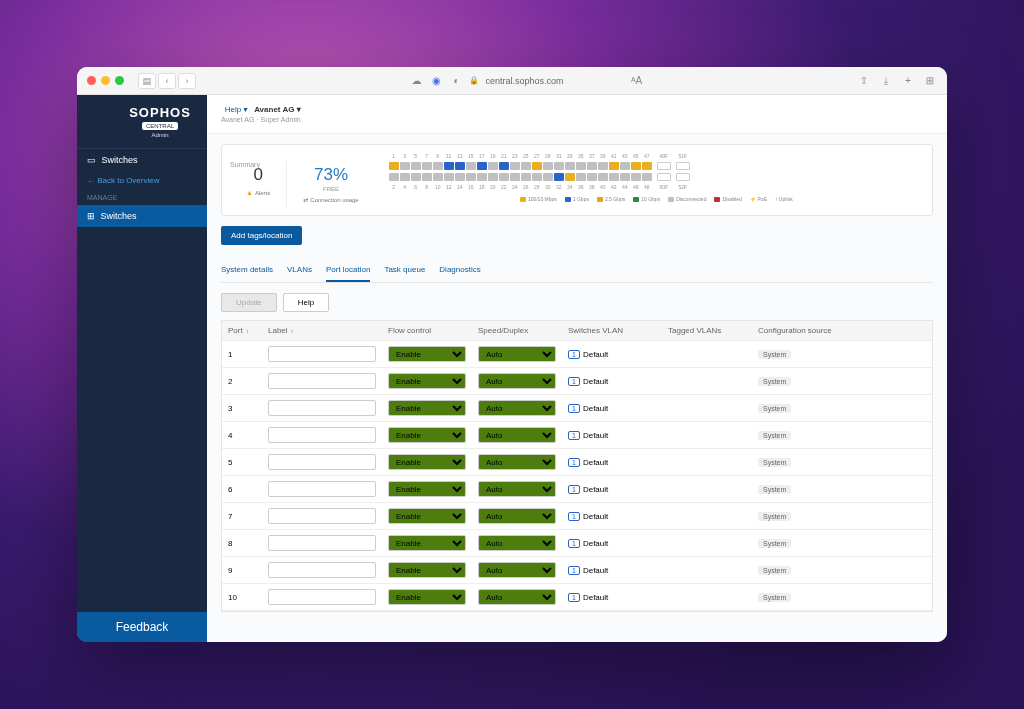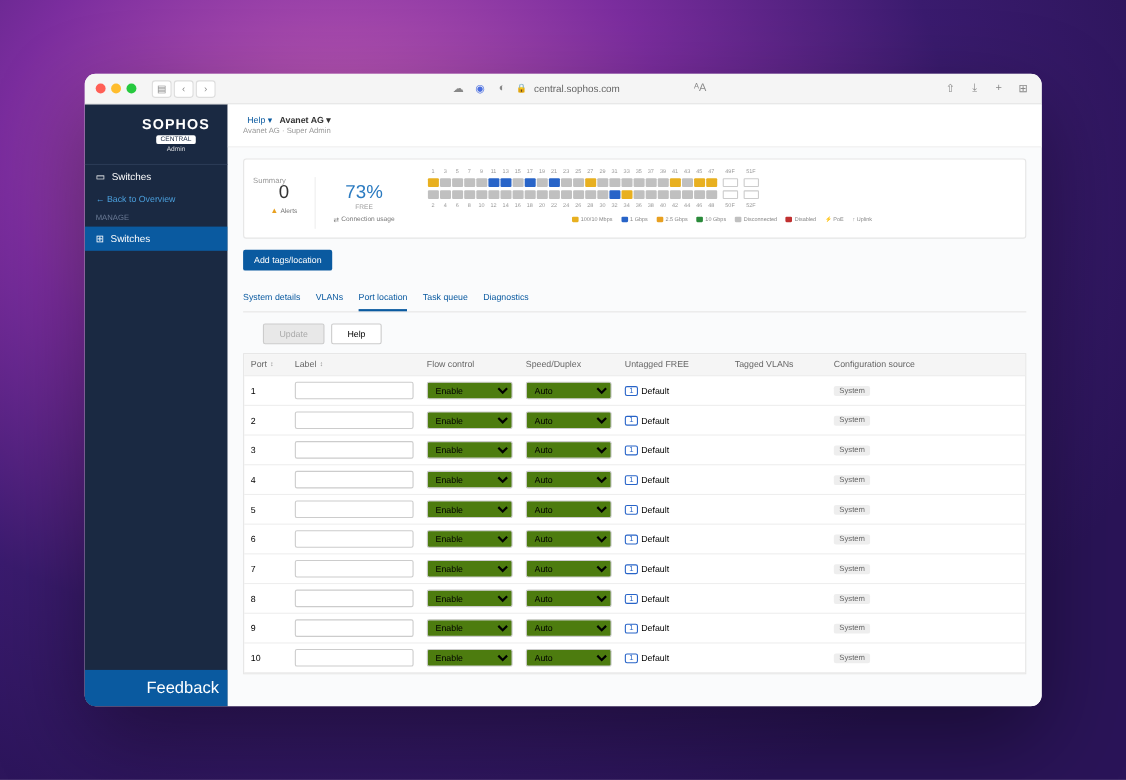--- a/index.html
+++ b/index.html
@@ -19,21 +19,21 @@
 .sidebar{width:130px;background:#1a2942;color:#fff;display:flex;flex-direction:column;font-size:9px;}
 .logo{padding:10px;text-align:center;margin-left:36px;}
 .logo-text{font-weight:700;font-size:13px;letter-spacing:1px;}
 .logo-badge{display:inline-block;background:#fff;color:#1a2942;font-size:6px;padding:1px 4px;border-radius:2px;margin-top:2px;}
 .logo-sub{font-size:6px;margin-top:2px;opacity:.8;}
 .sb-section{border-top:1px solid #2a3a55;}
 .sb-item{padding:6px 10px;display:flex;align-items:center;gap:6px;cursor:pointer;}
 .sb-back{padding:5px 10px;color:#4a9edb;font-size:8px;cursor:pointer;}
 .sb-hdr{padding:4px 10px;font-size:7px;color:#6a7a95;text-transform:uppercase;}
 .sb-item.active{background:#0a5aa0;}
-.feedback{margin-top:auto;background:#0a5aa0;padding:8px;text-align:right;font-size:15px;cursor:pointer;}
+.feedback{margin-top:auto;background:#0a5aa0;padding:8px;text-align:center;font-size:12px;cursor:pointer;}
 .main{flex:1;background:#fafbfc;overflow:auto;display:flex;flex-direction:column;min-height:0;}
 .header{padding:10px 14px;background:#fff;border-bottom:1px solid #eee;display:flex;justify-content:space-between;}
 .h-title{font-size:16px;font-weight:400;color:#333;}
 .crumbs{font-size:8px;color:#0a5aa0;margin-top:3px;}
 .crumbs span{color:#999;}
 .h-right{text-align:right;font-size:8px;}
 .h-help{color:#0a5aa0;cursor:pointer;}
 .h-org{font-weight:600;color:#333;cursor:pointer;}
 .h-sub{color:#999;font-size:7px;margin-top:2px;}
 .content{padding:10px 14px;flex:1;overflow:auto;min-height:0;}
@@ -54,21 +54,21 @@
 .sfp{width:14px;height:8px;border:1px solid #ccc;border-radius:1px;margin-left:4px;}
 .legend{display:flex;gap:8px;margin-top:3px;font-size:5px;color:#888;justify-content:center;}
 .leg{display:flex;align-items:center;gap:2px;}
 .leg-sw{width:6px;height:5px;border-radius:1px;}
 .tags-btn{background:#0a5aa0;color:#fff;border:none;padding:5px 10px;font-size:8px;border-radius:2px;margin-top:10px;cursor:pointer;}
 .tabs{display:flex;gap:14px;margin-top:14px;border-bottom:1px solid #e5e5e5;font-size:8px;}
 .tab{padding:6px 0;color:#0a5aa0;cursor:pointer;}
 .tab.active{border-bottom:2px solid #0a5aa0;}
 .actions{display:flex;gap:6px;margin-top:10px;}
 .btn{padding:4px 14px;font-size:8px;border:1px solid #ccc;background:#fff;border-radius:2px;cursor:pointer;}
-.btn.disabled{background:#e8e8e8;color:#aaa;margin-left:18px;}
+.btn.disabled{background:#e8e8e8;color:#aaa;}
 .table{margin-top:8px;background:#fff;border:1px solid #e5e5e5;font-size:8px;}
 .thead,.trow{display:flex;border-bottom:1px solid #eee;}
 .thead{background:#f5f5f5;color:#666;}
 .th,.td{padding:5px 6px;display:flex;align-items:center;gap:3px;}
 .c-port{width:40px}.c-label{width:120px}.c-flow{width:90px}.c-speed{width:90px}.c-uvlan{width:100px}.c-tvlan{width:90px}.c-conf{flex:1}
 .inp{width:100%;border:1px solid #ccc;border-radius:2px;padding:2px 3px;font-size:8px;height:16px;}
 .sel{width:100%;border:1px solid #ccc;border-radius:2px;padding:1px 3px;font-size:8px;height:16px;background:#4d7c0f;}
 .vlan-badge{border:1px solid #2864c8;color:#2864c8;padding:0 3px;border-radius:2px;font-size:7px;}
 .src-badge{background:#eee;padding:1px 5px;border-radius:2px;font-size:7px;color:#666;}
 .warn{color:#e8a020;font-size:7px;}
@@ -324,21 +324,21 @@
             <div class="th c-port">
                 <span>Port</span>
                 <span class="sort">↕</span>
               </div>
             <div class="th c-label">
                 <span>Label</span>
                 <span class="sort">↕</span>
               </div>
             <div class="th c-flow">Flow control</div>
             <div class="th c-speed">Speed/Duplex</div>
-            <div class="th c-uvlan">Untagged FREE</div>
+            <div class="th c-uvlan">Switches VLAN</div>
             <div class="th c-tvlan">Tagged VLANs</div>
             <div class="th c-conf">Configuration source</div>
           </div>
           <div id="tbody">
               <div class="trow">
                 <div class="td c-port">1</div>
                 <div class="td c-label">
                   <input class="inp" value="" style="">
                 </div>
                 <div class="td c-flow">

